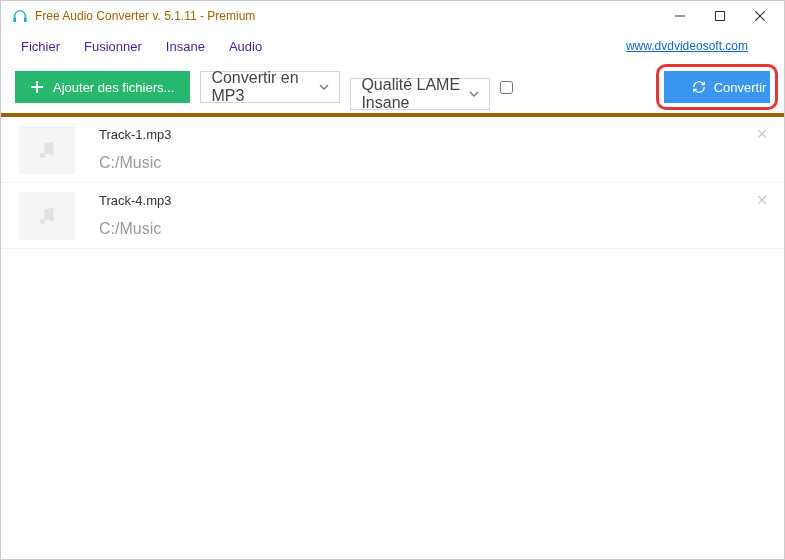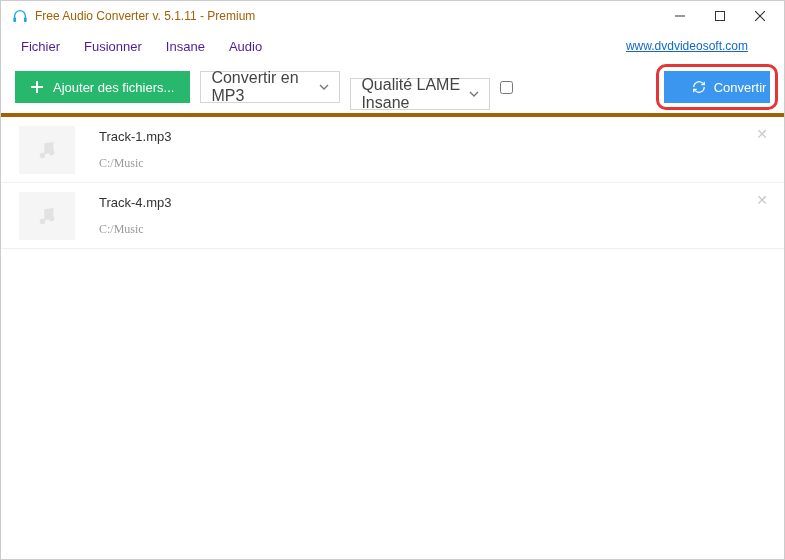--- a/index.html
+++ b/index.html
@@ -27,21 +27,21 @@
   .convert-wrap { position: relative; }
   .convert-outline { position: absolute; inset: -7px -8px -7px -8px; border: 3px solid #e63535; border-radius: 10px; pointer-events: none; }
   .btn-convert { display: flex; align-items: center; justify-content: center; height: 32px; width: 106px; background: #3a96ee; color: #fff; font-size: 13px; border: none; cursor: pointer; padding-left: 24px; }
   .btn-convert .refresh-icon { margin-right: 8px; display: flex; }
   .list { flex: 1; overflow: auto; }
   .track-row { display: flex; align-items: center; height: 66px; padding: 0 18px; border-bottom: 1px solid #f0f0f0; position: relative; }
   .thumb { width: 56px; height: 48px; background: #f5f5f5; display: flex; align-items: center; justify-content: center; margin-right: 24px; }
   .thumb svg { opacity: .65; }
   .track-info { display: flex; flex-direction: column; gap: 12px; }
   .track-name { font-size: 13px; color: #333; }
-  .track-path { font-size: 12px; color: #9a9a9a; font-family: Liberation Serif, serif; }
+  .track-path { font-size: 16px; color: #9a9a9a; }
   .row-close { position: absolute; right: 16px; top: 10px; color: #c9c9c9; font-size: 14px; cursor: pointer; line-height: 1; }
 </style>
 </head>
 <body>
 
 <div class="titlebar">
   <span class="app-icon">
     <svg width="16" height="16" viewBox="0 0 24 24" fill="none" stroke="#1aa8e0" stroke-width="2">
       <path d="M4 14v-2a8 8 0 0 1 16 0v2"></path>
       <rect x="2" y="14" width="4" height="7" rx="1" fill="#1aa8e0" stroke="none"></rect>

